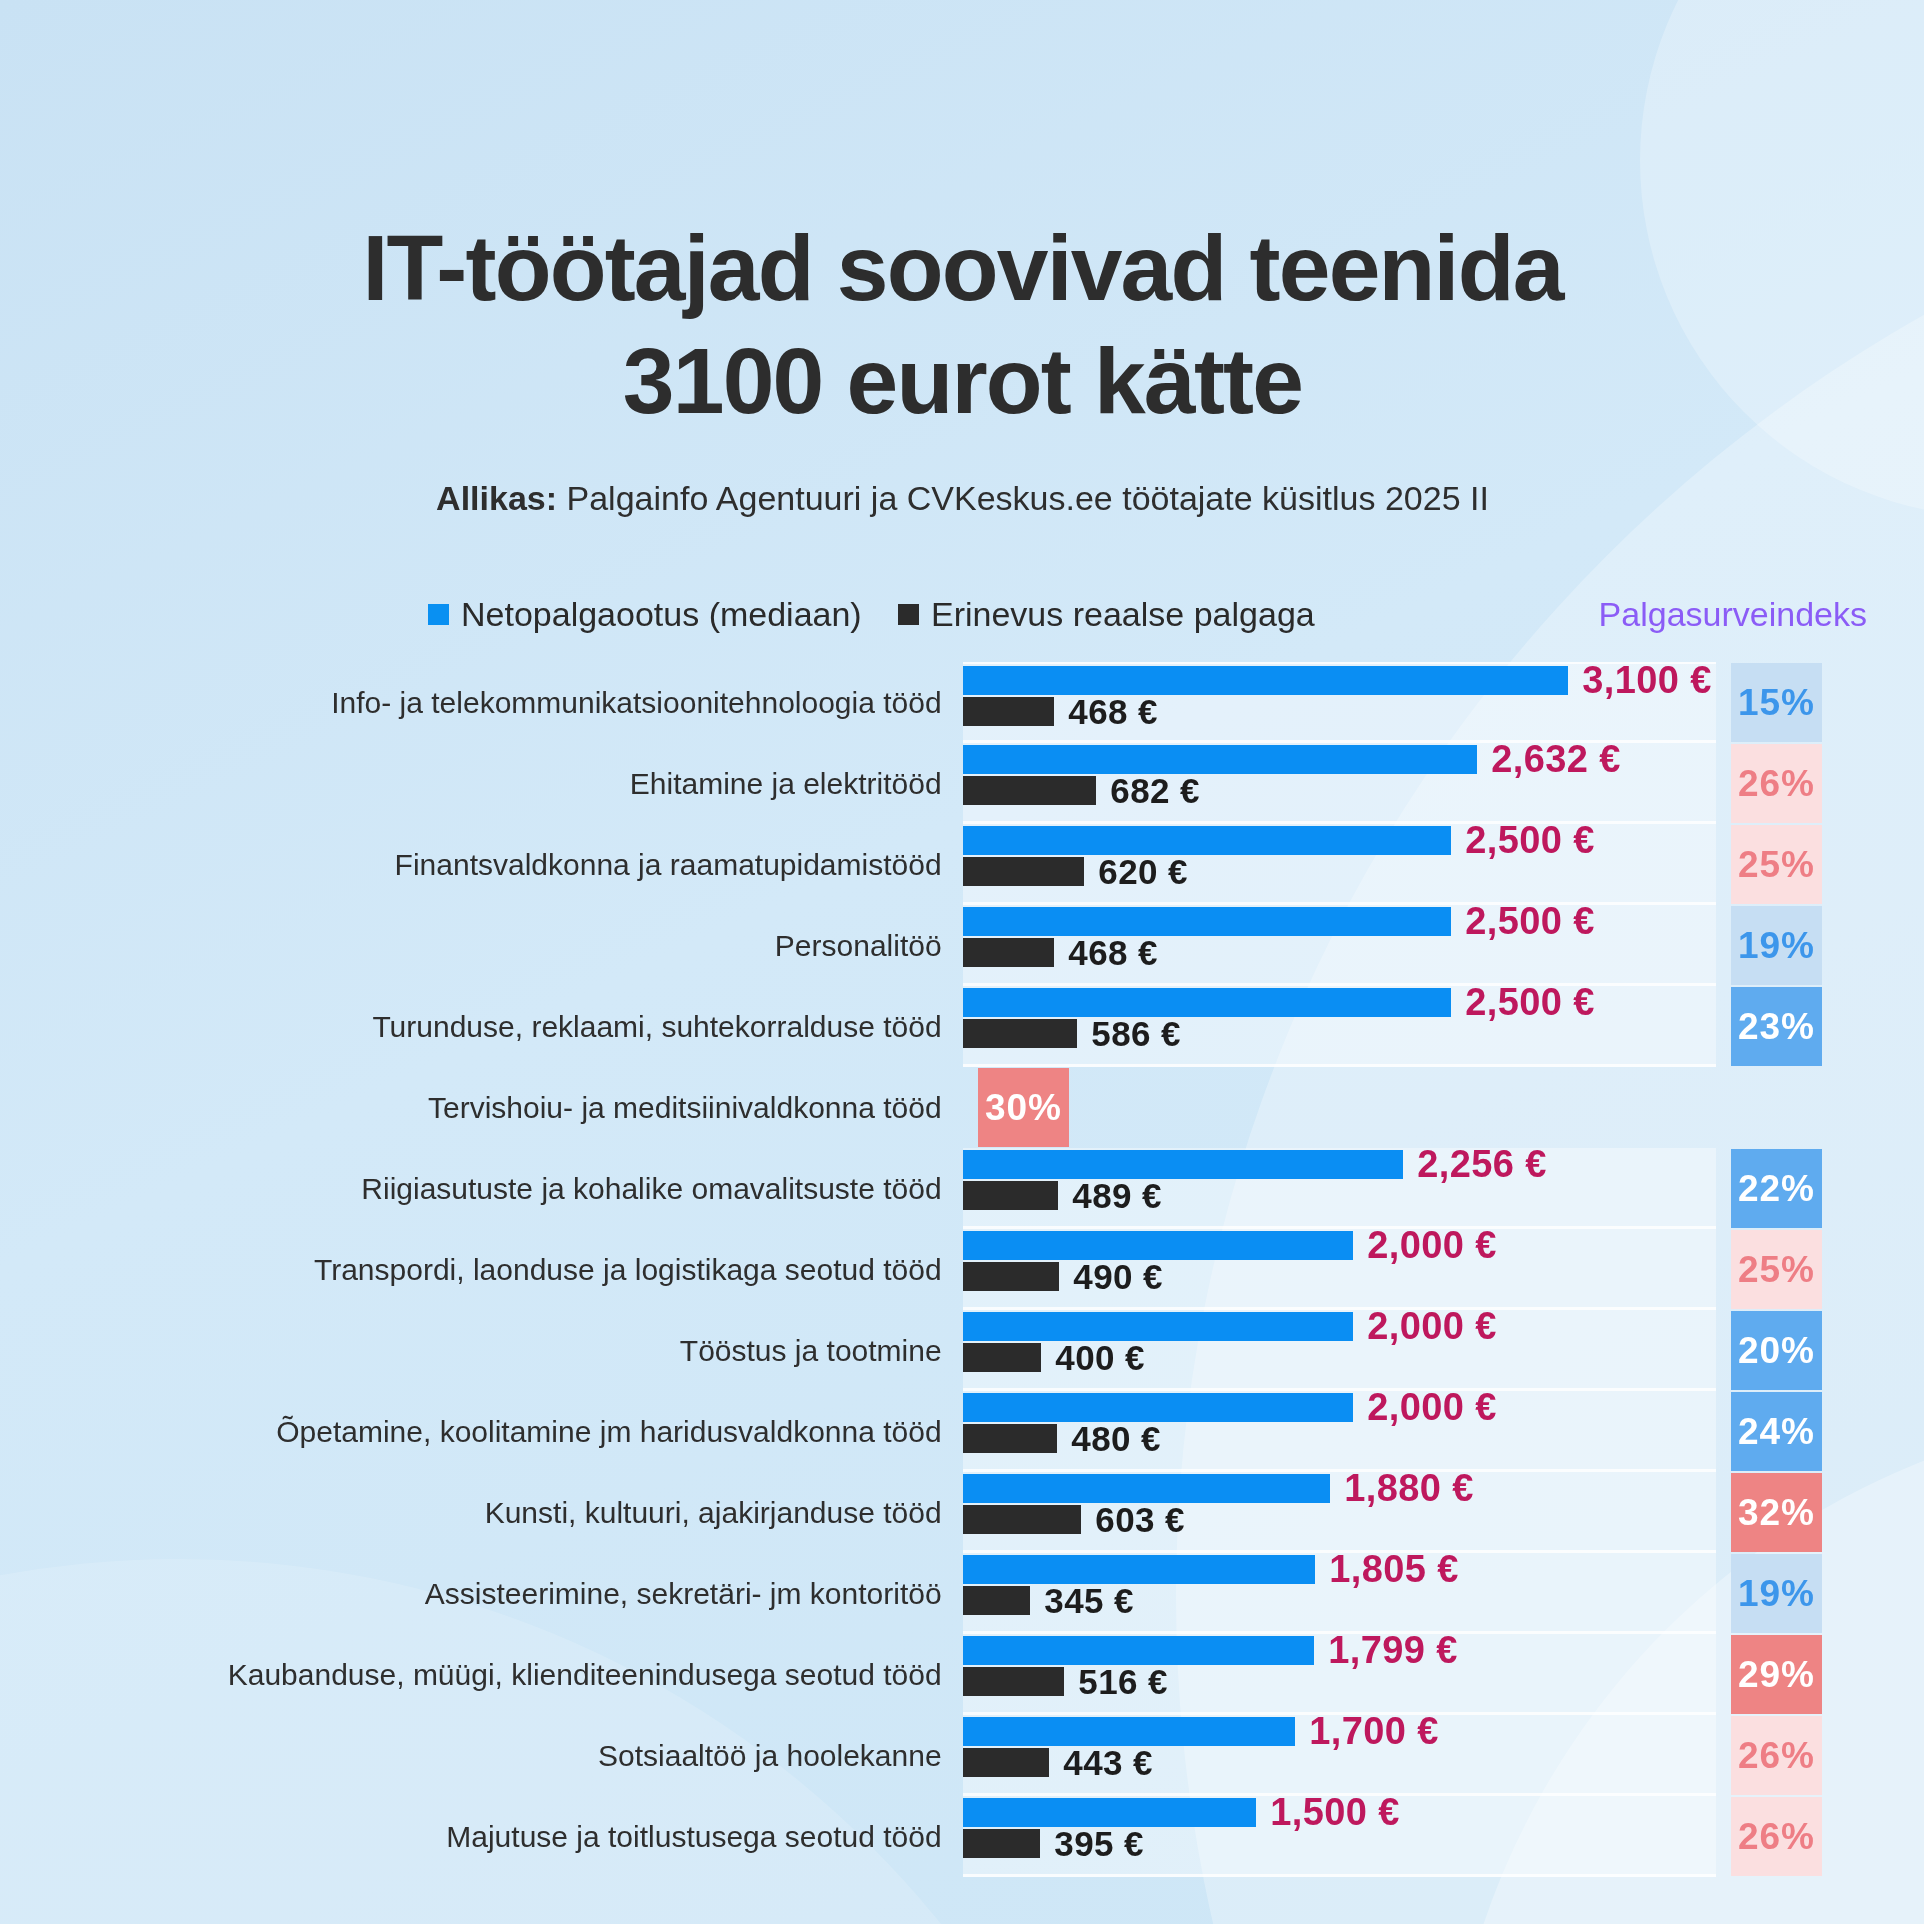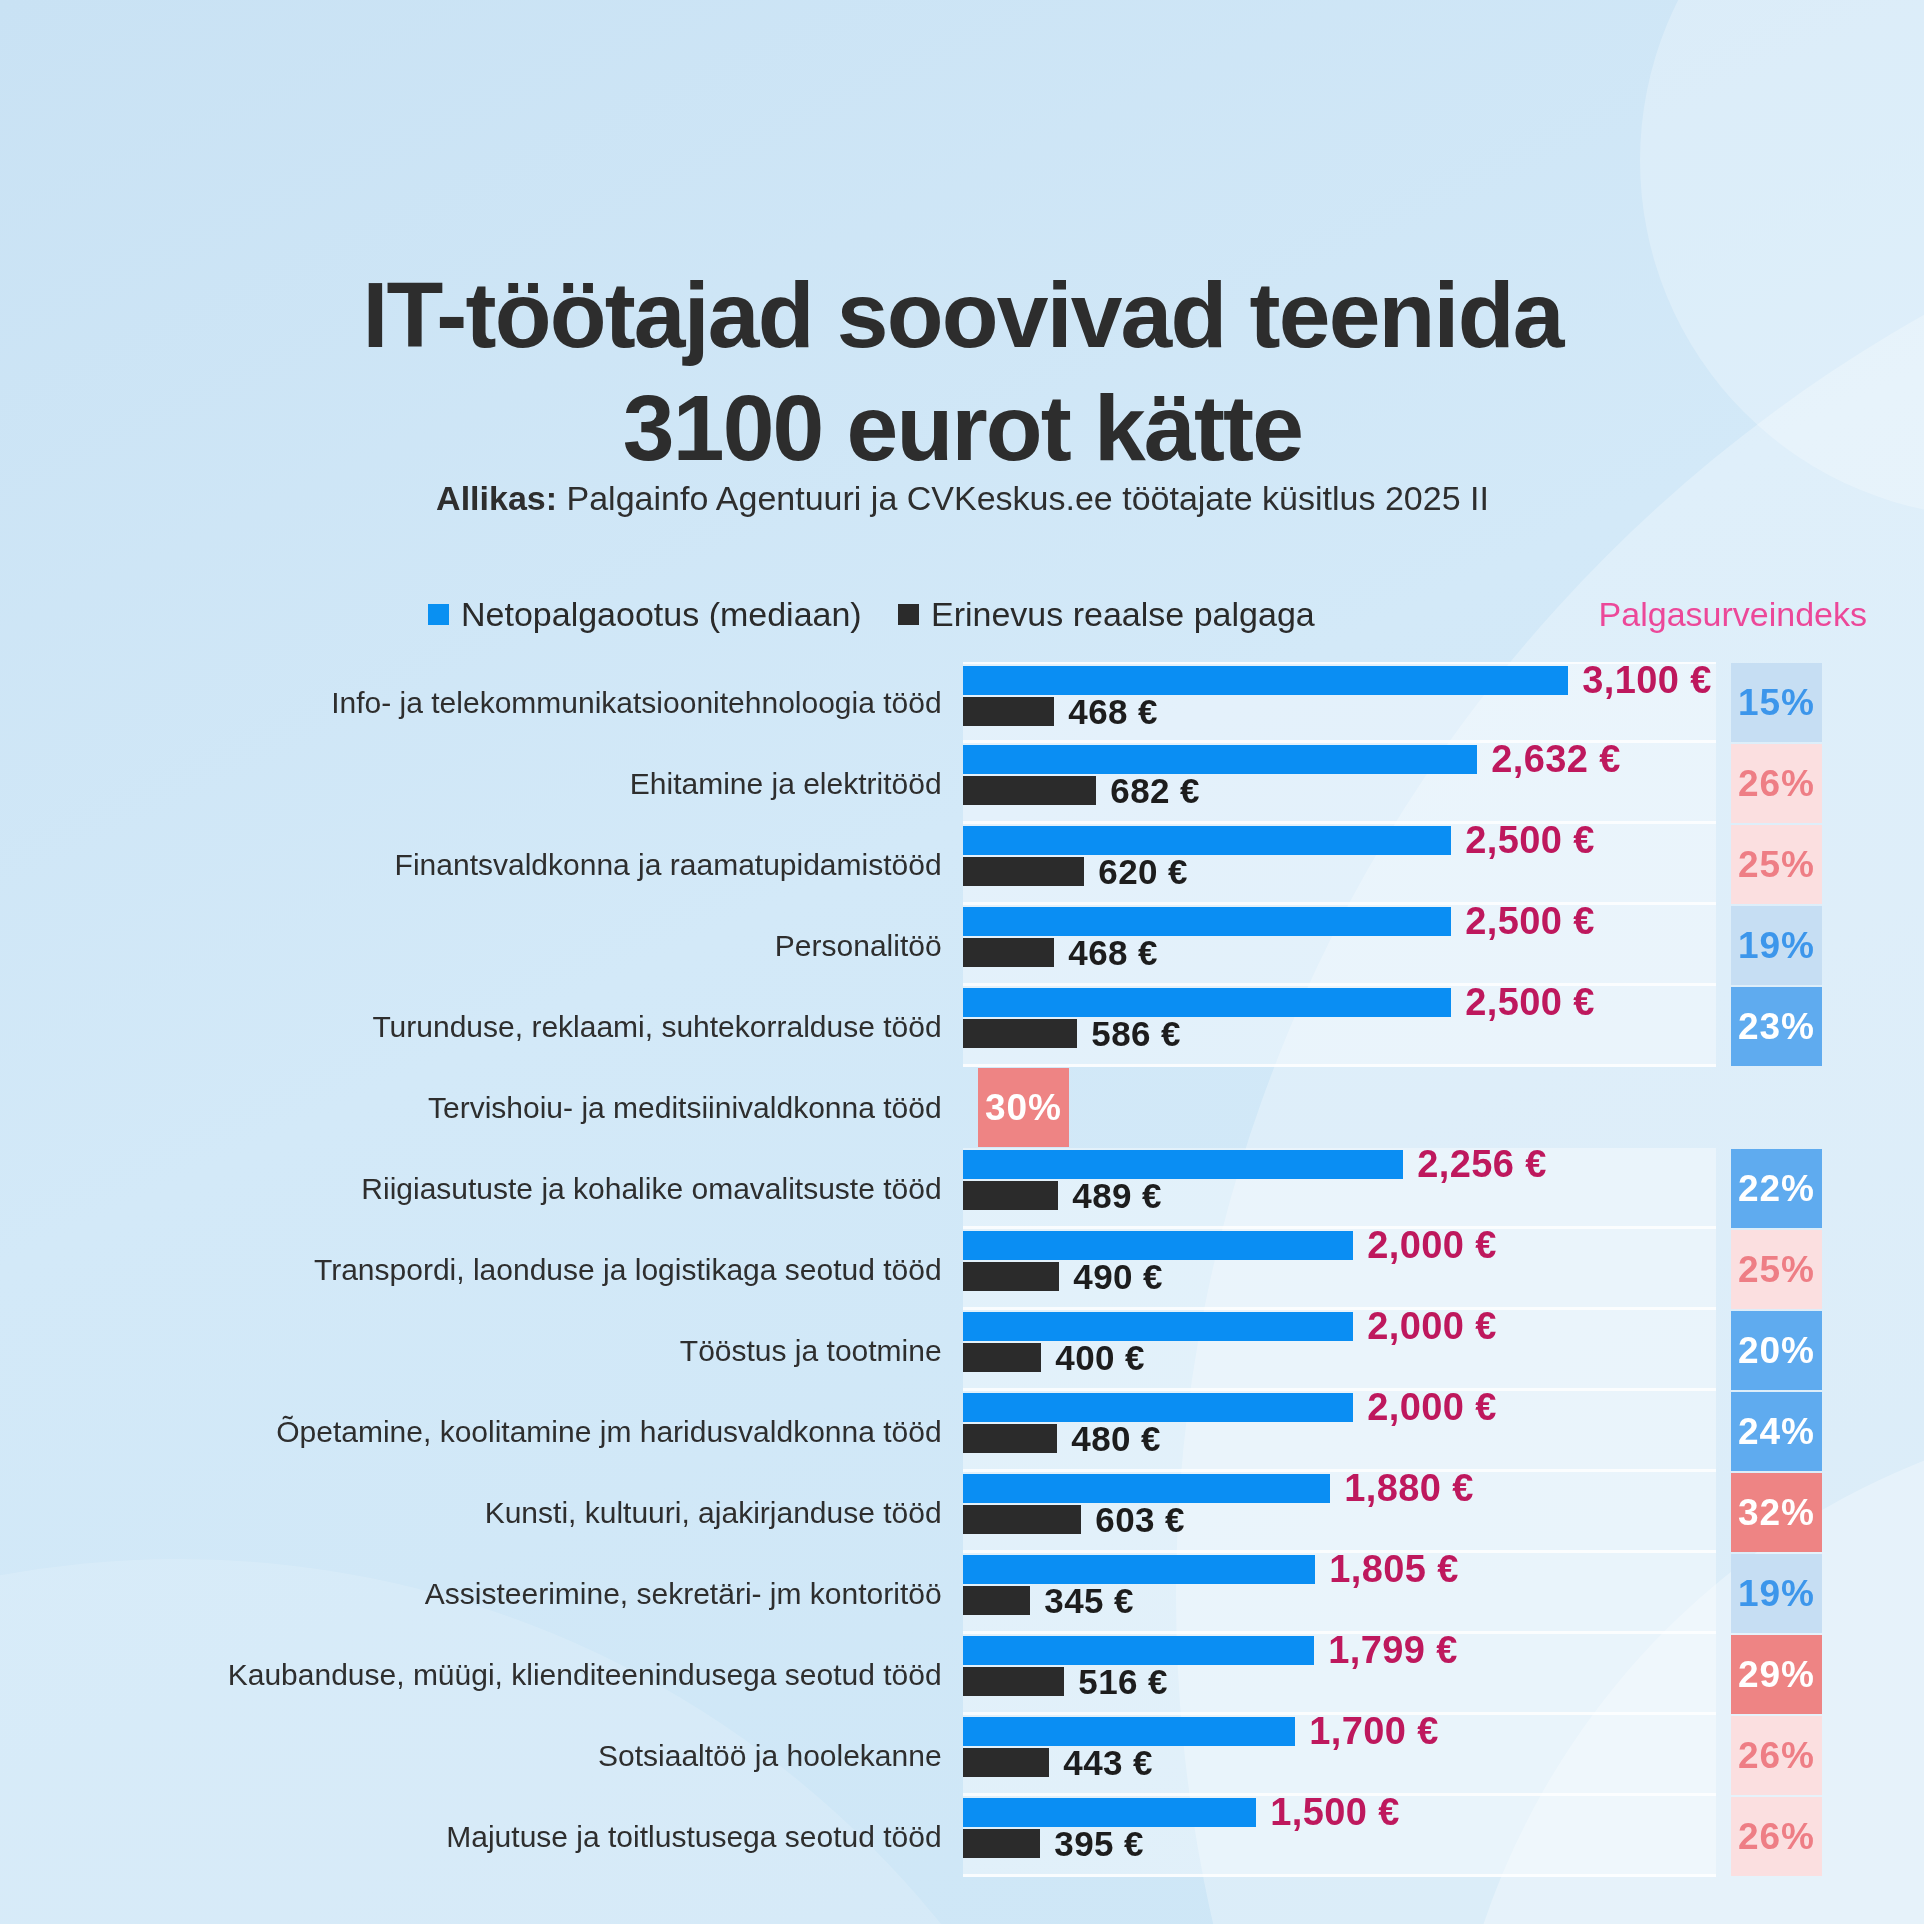--- a/index.html
+++ b/index.html
@@ -17,34 +17,34 @@
   .bg-4{left:-802px;top:1559px;width:1960px;height:1960px;background:rgba(255,255,255,0.15);}
 
   .content{position:absolute;inset:0;}
 
   .logo{position:absolute;top:64px;left:0;width:100%;text-align:center;
         font-size:84px;font-weight:700;letter-spacing:-2.7px;}
   .logo .cv{color:#1e96f4;}
   .logo .keskus{color:#262626;}
 
   .title{position:absolute;top:212px;left:0;width:100%;text-align:center;
-         font-size:93px;font-weight:800;line-height:1.22;letter-spacing:-1.8px;color:#2d2d2d;margin-top:47px;}
+         font-size:93px;font-weight:800;line-height:1.22;letter-spacing:-1.8px;color:#2d2d2d;}
 
   .source{position:absolute;top:479px;left:0;width:100%;text-align:center;
           font-size:34px;color:#2e2e2e;}
   .source .b{font-weight:700;}
 
   .legend{position:absolute;top:595px;left:0;width:1925px;height:39px;font-size:34px;color:#2a2a2a;}
   .legend-item{position:absolute;display:flex;align-items:center;white-space:nowrap;}
   .legend-item.one{left:428px;}
   .legend-item.two{left:898px;}
   .swatch{width:20.5px;height:20.5px;margin-right:12.5px;display:inline-block;flex:0 0 auto;}
   .swatch.blue{background:#0990f2;}
   .swatch.dark{background:#2b2b2b;}
-  .index-header{position:absolute;right:58px;top:0;font-size:34px;color:#ec4899;white-space:nowrap;}
+  .index-header{position:absolute;right:58px;top:0;font-size:34px;color:#8b5cf6;white-space:nowrap;}
 
   .chart{position:absolute;top:662px;left:0;width:1925px;}
   .row{display:flex;height:81px;box-sizing:border-box;}
   .row-label{width:963px;box-sizing:border-box;padding-right:21.4px;
              display:flex;align-items:center;justify-content:flex-end;
              font-size:30px;color:#2e2e2e;white-space:nowrap;}
   .bar-cell{width:753px;position:relative;background:rgba(255,255,255,0.38);
             border-bottom:3.6px solid rgba(255,255,255,0.8);box-sizing:border-box;}
   .row:first-child .bar-cell{border-top:2.7px solid rgba(255,255,255,0.8);}
   .bar-line{position:absolute;left:0;display:flex;align-items:center;white-space:nowrap;}

